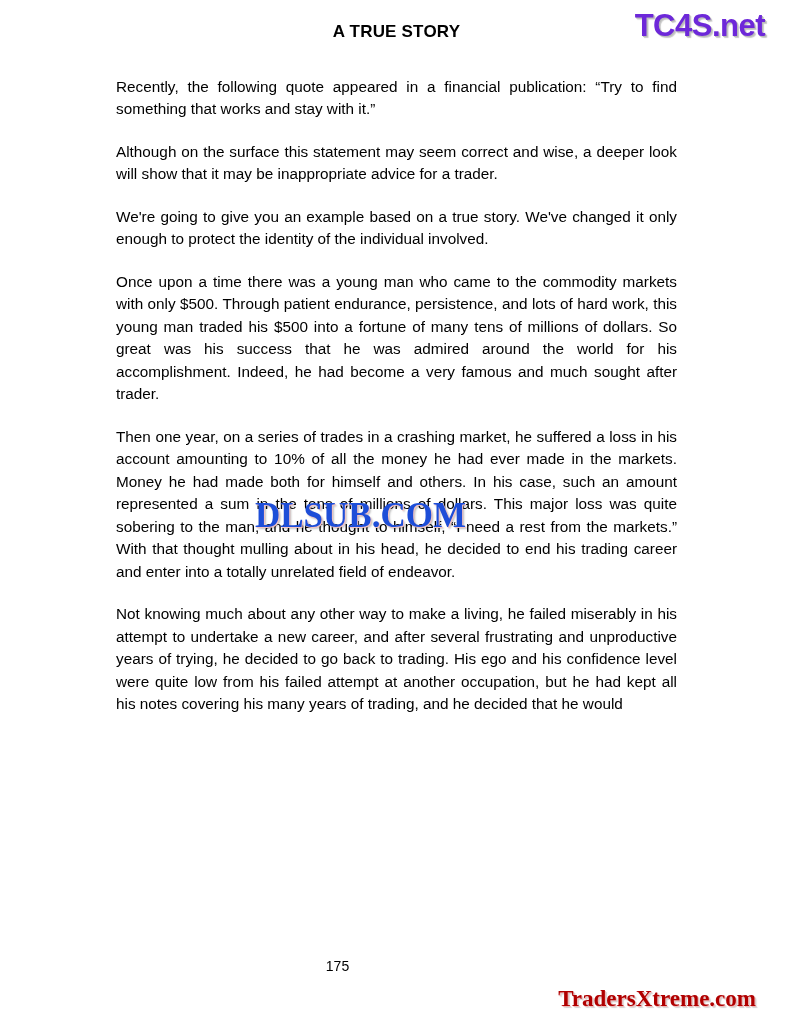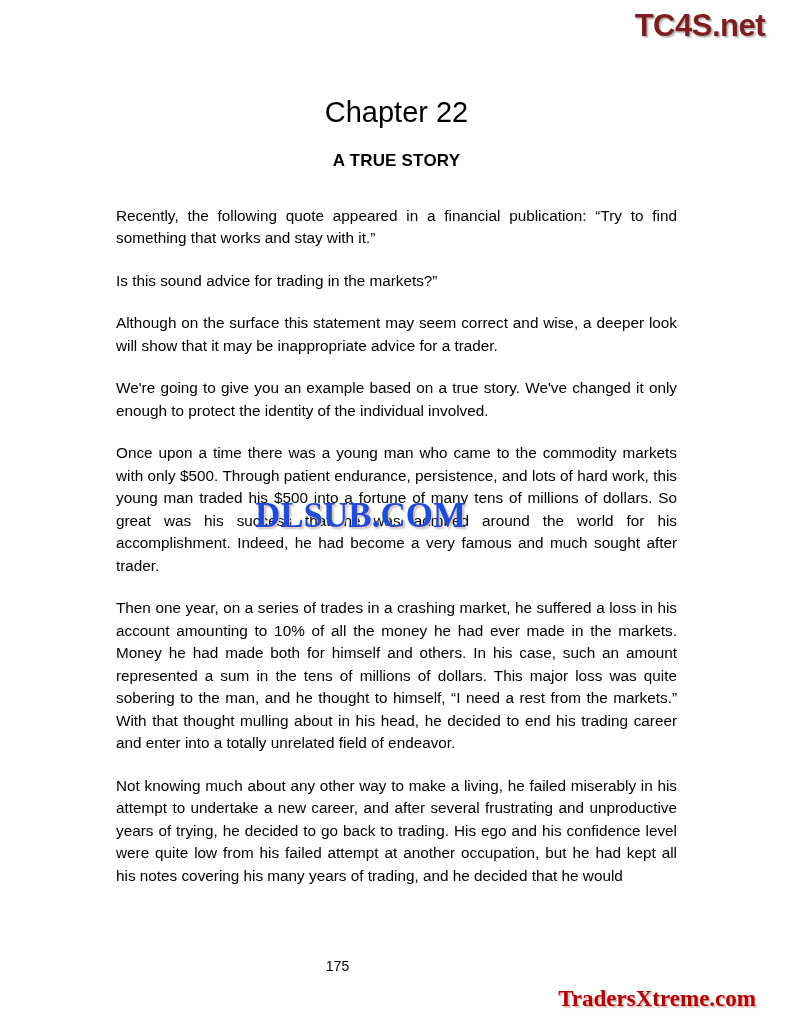--- a/index.html
+++ b/index.html
@@ -23,21 +23,21 @@
   }
   
   .wm-top {
     position: absolute;
     top: 8px;
     right: 26px;
     font-family: "Liberation Sans", sans-serif;
     font-weight: bold;
     font-size: 31px;
     letter-spacing: -0.5px;
-    color: #7f1d1d;
+    color: #6d28d9;
     text-shadow: 1px 1px 0 #b9b9b9, 2px 2px 1px rgba(0,0,0,0.22);
   }
   
   .wm-bottom {
     position: absolute;
     bottom: 12px;
     right: 35px;
     font-family: "Liberation Serif", serif;
     font-weight: bold;
     font-size: 23px;
@@ -101,26 +101,24 @@
   }
 </style>
 </head>
 <body>
 
 <div class="page">
 
   <div class="wm-top">TC4S.net</div>
 
   <div class="content">
-    <h1 class="chapter-title">Chapter 22</h1>
     <h2 class="chapter-subtitle">A TRUE STORY</h2>
 
     <div class="body-text">
       <p class="para">Recently, the following quote appeared in a financial publication: “Try to find something that works and stay with it.”</p>
-      <p class="para">Is this sound advice for trading in the markets?”</p>
       <p class="para">Although on the surface this statement may seem correct and wise, a deeper look will show that it may be inappropriate advice for a trader.</p>
       <p class="para">We're going to give you an example based on a true story.  We've changed it only enough to protect the identity of the individual involved.</p>
       <p class="para">Once upon a time there was a young man who came to the commodity markets with only $500.   Through patient endurance, persistence, and lots of hard work, this young man traded his $500 into a fortune of many tens of millions of dollars.  So great was his success that he was admired around the world for his accomplishment.  Indeed, he had become a very famous and much sought after trader.</p>
       <p class="para">Then one year, on a series of trades in a crashing market, he suffered a loss in his account amounting to 10% of all the money he had ever made in the markets.  Money he had made both for himself and others.  In his case, such an amount represented a sum in the tens of millions of dollars.  This major loss was quite sobering to the man, and he thought to himself, “I need a rest from the markets.”  With that thought mulling about in his head, he decided to end his trading career and enter into a totally unrelated field of endeavor.</p>
       <p class="para">Not knowing much about any other way to make a living, he failed miserably in his attempt to undertake a new career, and after several frustrating and unproductive years of trying, he decided to go back to trading. His ego and his confidence level were quite low from his failed attempt at another occupation, but he had kept all his notes covering his many years of trading, and he decided that he would</p>
     </div>
   </div>
 
   <div class="wm-center">DLSUB.COM</div>
 

